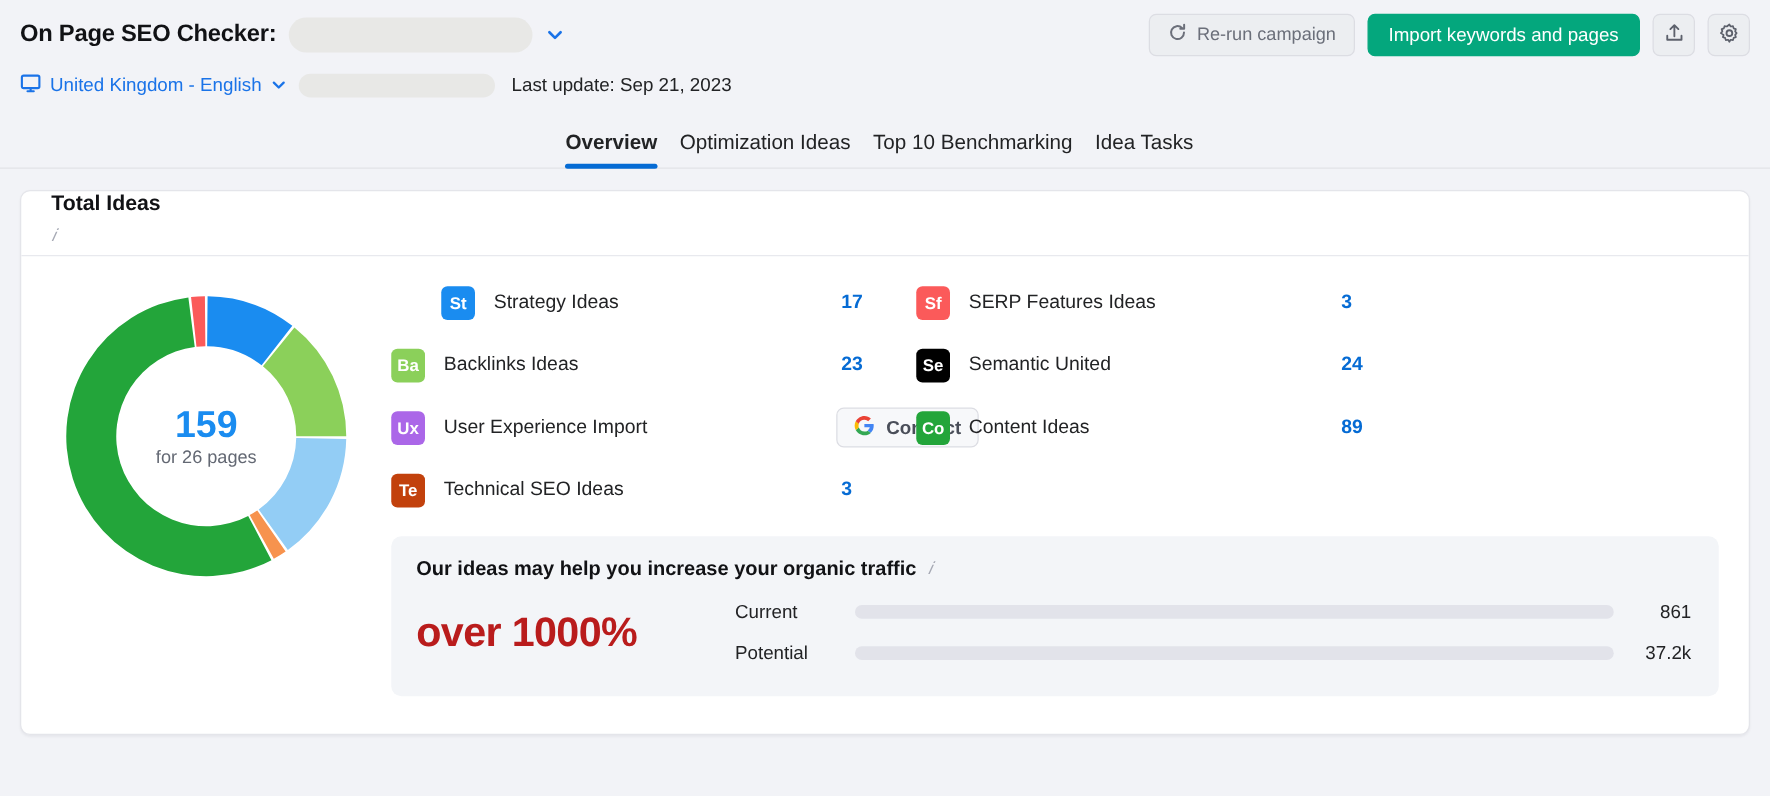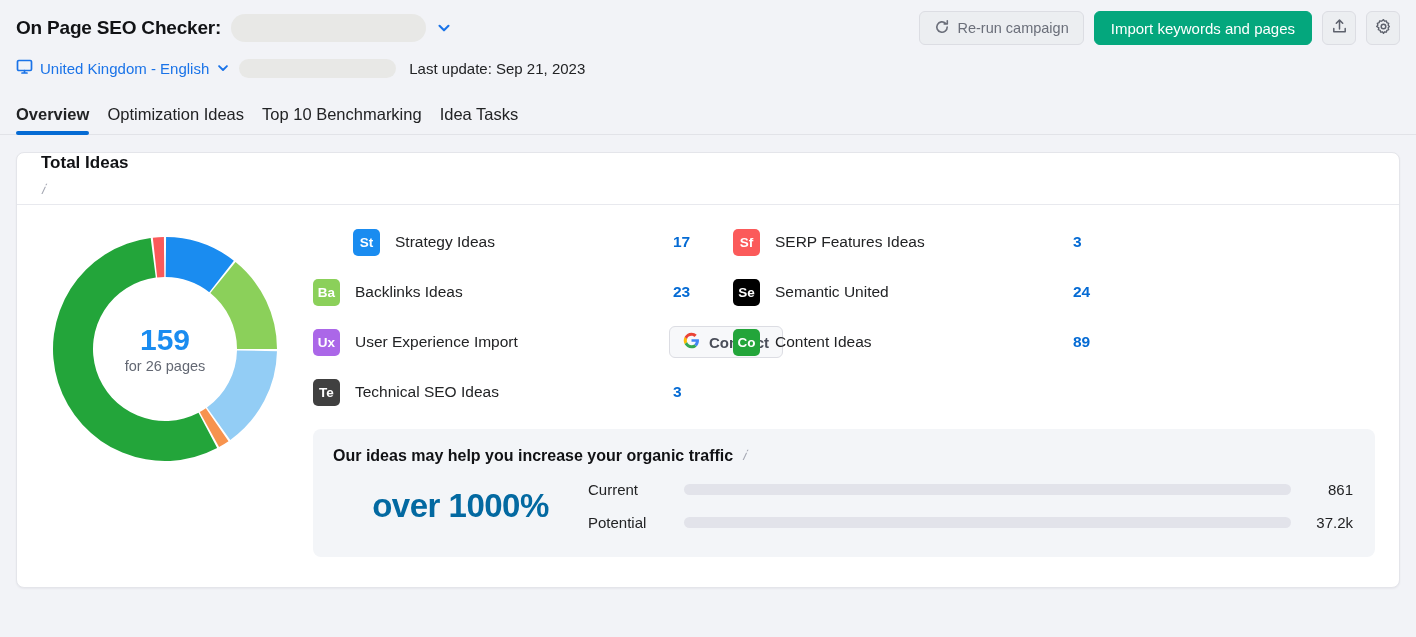--- a/index.html
+++ b/index.html
@@ -34,21 +34,21 @@
     color: #6b6f7a; white-space: nowrap;
   }
   .btn-primary {
     background: #04a77d; border-color: #04a77d; color: #fff; font-size: 15px;
     padding: 0 16px; height: 34px;
   }
   .btn-icon { width: 34px; padding: 0; justify-content: center; background: #eceef1; }
 
   
   .tabs { display: flex; align-items: flex-end; gap: 0; padding: 0 16px; margin-top: 12px;
-          border-bottom: 1px solid #e2e3e8; height: 39px; }
+          border-bottom: 1px solid #e2e3e8; height: 39px; justify-content: center; }
   .tab { font-size: 16.5px; color: #222325; padding: 0 9px 10px 9px; cursor: pointer; position: relative; }
   .tab:first-child { padding-left: 0; }
   .tab.active { font-weight: bold; }
   .tab.active::after {
     content: ""; position: absolute; left: 0; right: 9px; bottom: -1px; height: 4px;
     background: #056bd4; border-radius: 2px;
   }
 
   
   .card {
@@ -95,21 +95,21 @@
   }
 
   
   .traffic {
     margin-top: 12px; background: #f3f5f8; border-radius: 8px;
     padding: 18px 22px 18px 20px; height: 128px;
   }
   .traffic-head { display: flex; align-items: center; gap: 9px; }
   .traffic-title { font-size: 16px; font-weight: bold; color: #111215; }
   .traffic-body { display: flex; align-items: center; margin-top: 8px; }
-  .traffic-pct { font-size: 33px; font-weight: bold; color: #0369a1; width: 255px; letter-spacing: -0.5px; text-align: center; }
+  .traffic-pct { font-size: 33px; font-weight: bold; color: #b91c1c; width: 255px; letter-spacing: -0.5px; }
   .bars { flex: 1; }
   .bar-row { display: flex; align-items: center; height: 33px; }
   .bar-label { width: 96px; font-size: 15px; color: #222325; }
   .bar-track { flex: 1; height: 11px; background: #e2e3ea; border-radius: 6px; overflow: hidden; }
   .bar-fill { height: 100%; background: #11a8f5; border-radius: 6px; }
   .bar-value { width: 62px; text-align: right; font-size: 15px; color: #222325; }
 </style>
 </head>
 <body>
 
@@ -232,21 +232,21 @@
                       <path fill="#34A853" d="M24 46c5.9 0 10.9-2 14.5-5.3l-6.9-5.4c-1.8 1.3-4.3 2.2-7.6 2.2-5.8 0-10.7-3.8-12.5-9.1l-.3.1-6.7 5.2-.1.3C8 40.3 15.4 46 24 46"></path>
                       <path fill="#FBBC05" d="M11.5 28.4c-.5-1.4-.7-2.9-.7-4.4s.3-3 .7-4.4v-.3l-6.8-5.3-.2.1C2.9 17 2 20.4 2 24s.9 7 2.5 9.9z"></path>
                       <path fill="#EA4335" d="M24 10.6c4.1 0 6.9 1.8 8.5 3.3l6.2-6C34.9 4.4 29.9 2 24 2 15.4 2 8 7.7 4.5 14.1l6.9 5.4c1.8-5.3 6.8-8.9 12.6-8.9"></path>
                     </svg>
                 </span>
                 <span>Connect</span>
               </span>
             </span>
           </div>
           <div class="legend-row">
-            <span class="badge" style="background: #404040;">Te</span>
+            <span class="badge" style="background: #c2410c;">Te</span>
             <span class="legend-label">Technical SEO Ideas</span>
             <span class="legend-val">3</span>
           </div>
         </div>
 
         <div class="legend-col col2">
           <div class="legend-row">
             <span class="badge" style="background: rgb(251, 90, 90);">Sf</span>
             <span class="legend-label">SERP Features Ideas</span>
             <span class="legend-val">3</span>

